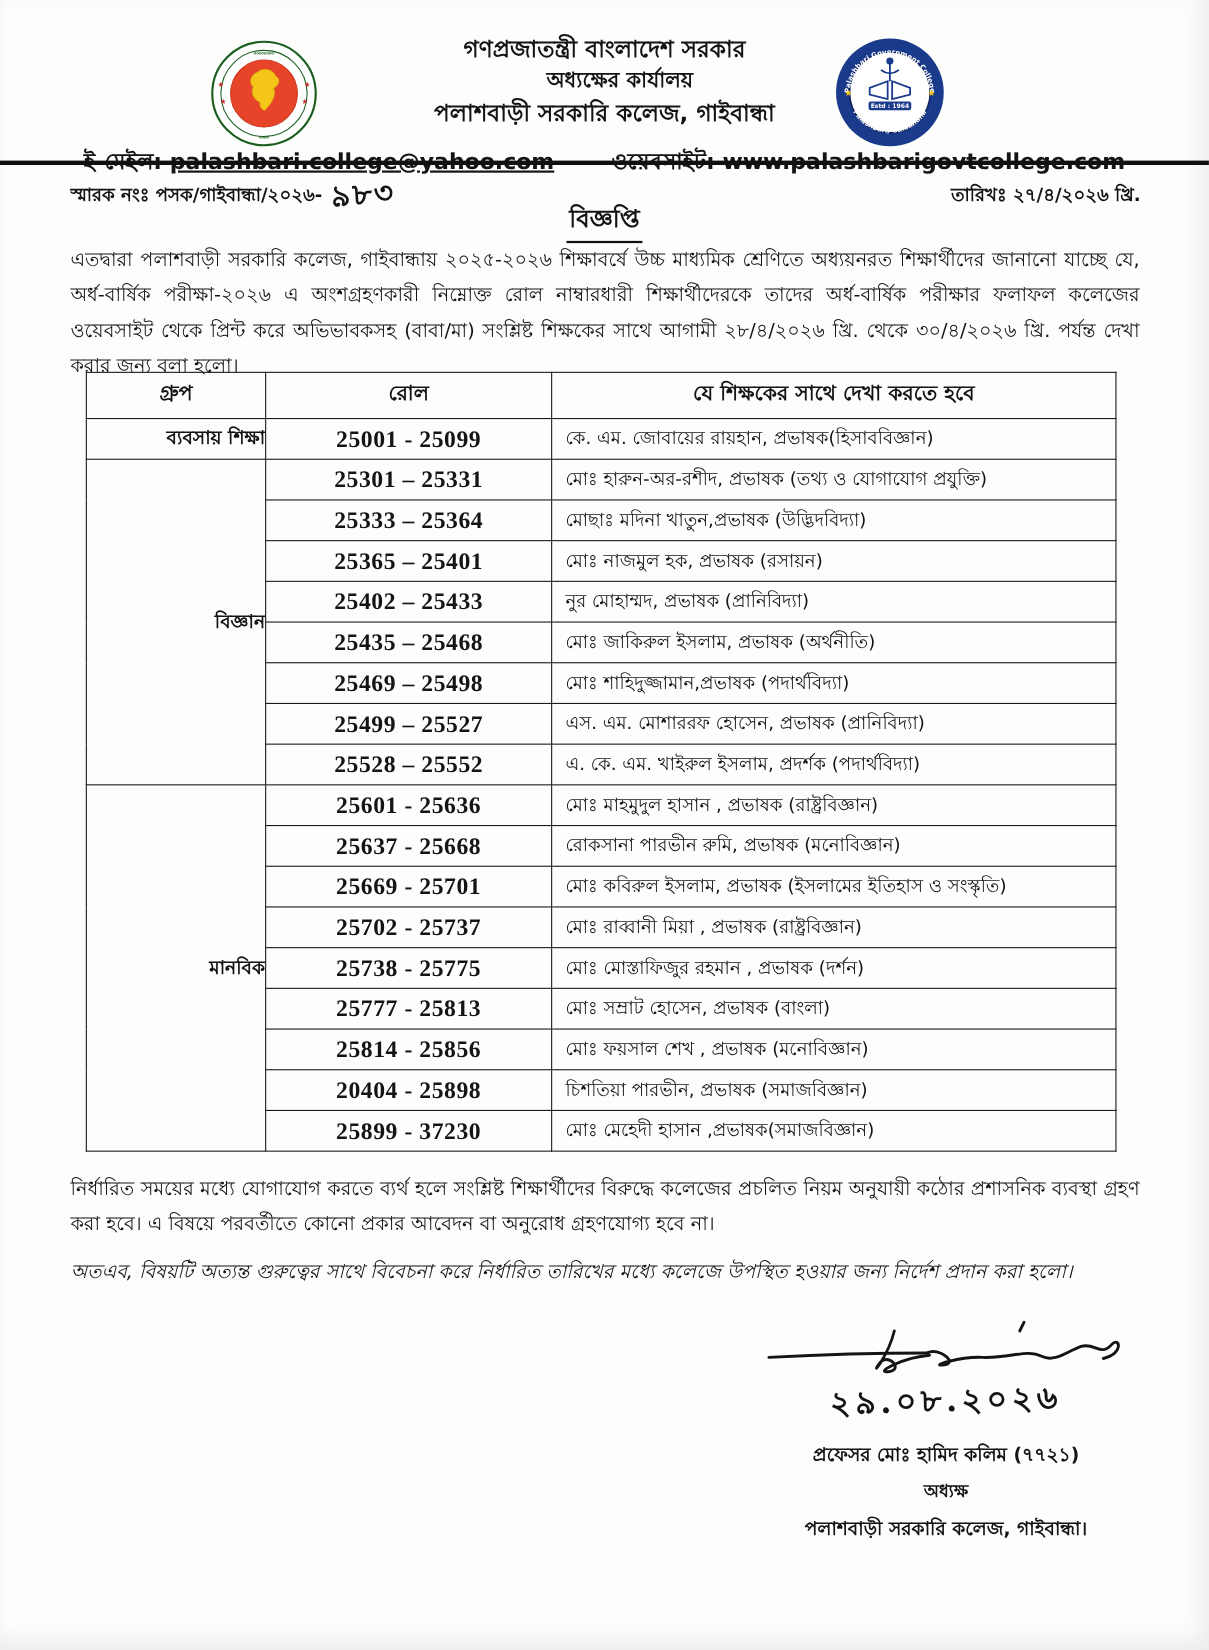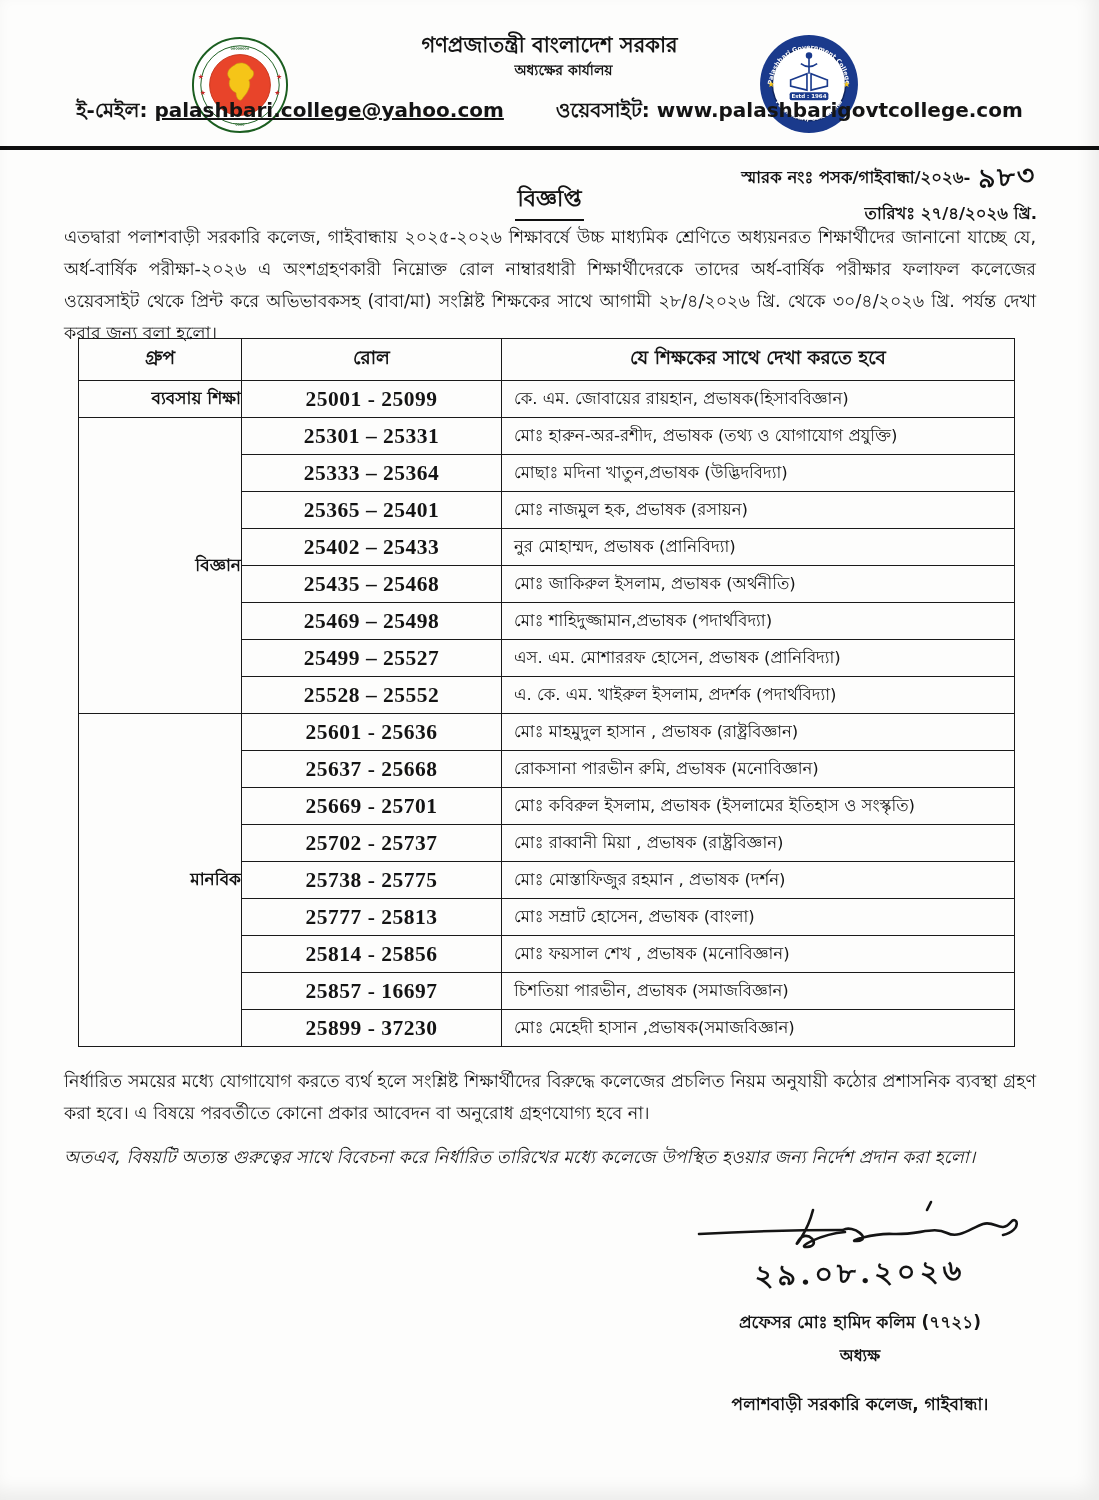--- a/index.html
+++ b/index.html
@@ -10,37 +10,37 @@
     background:#fdfdfc; overflow:hidden;
   }
   .page::after{
     content:""; position:absolute; inset:0; pointer-events:none;
     box-shadow: inset -7px -9px 18px rgba(0,0,0,0.07);
   }
 
   
   .header { position:absolute; top:30px; left:0; width:100%; text-align:center; }
   .header .h1 { font-size:21px; font-weight:bold; line-height:1.45; }
-  .header .h2 { font-size:14px; font-weight:600; line-height:1.45;padding-left:28px; }
+  .header .h2 { font-size:19px; font-weight:600; line-height:1.45;padding-left:28px; }
   .header .h3 { font-size:21px; font-weight:bold; line-height:1.45; }
   .contact-line { margin-top:14px; font-size:20px; font-weight:bold; }
   .contact-line .email { text-decoration:underline; }
   .contact-line .gap { display:inline-block; width:38px; }
 
   .logo { position:absolute; }
   .logo-left  { top:36px; left:190px; width:100px; height:98px; }
   .logo-right { top:33px; left:757px; width:104px; height:102px; }
   .logo svg { width:100%; height:100%; }
 
   .top-rule { position:absolute; top:146px; left:0; width:100%; height:4px; background:#101010; }
 
   
   .memo-row { position:absolute; top:156px; left:64px; right:62px;
-              display:flex; justify-content:space-between; align-items:flex-end;
-              font-size:16.5px; font-weight:bold;flex-direction:column; }
+              display:flex; justify-content:space-between; align-items:center;
+              font-size:16.5px; font-weight:bold; }
   .memo-left { display:flex; align-items:center; gap:8px; }
   .handwritten-no { font-size:27px; font-weight:bold; letter-spacing:2px;
                     transform:rotate(-4deg); font-family:"DejaVu Serif",serif; }
 
   
   .notice-title { position:absolute; top:181px; left:0; width:100%; text-align:center; }
   .notice-title span { display:inline-block; font-size:22px; font-weight:bold;
                        border-bottom:2.5px solid #101010; padding:0 3px 1px; }
 
   
@@ -67,21 +67,21 @@
   .footer-p2 { position:absolute; top:1142px; left:64px; width:972px;
                font-size:17.5px; line-height:1.8; text-align:justify; font-weight:500;font-style:italic; }
 
   
   .sig-block { position:absolute; top:1200px; left:690px; width:340px; text-align:center; }
   .sig-scrawl { width:330px; height:62px; display:block; margin:0 auto; }
   .sig-date { font-family:"DejaVu Serif",serif; font-size:29px; font-weight:bold;
               letter-spacing:4px; transform:rotate(-1.5deg); margin-top:-12px; }
   .sig-name { margin-top:10px; font-size:17px; font-weight:bold; }
   .sig-designation { margin-top:6px; font-size:16px; font-weight:bold; }
-  .sig-institution { margin-top:21px; font-size:17px; font-weight:bold; }
+  .sig-institution { margin-top:6px; font-size:17px; font-weight:bold; }
 </style>
 </head>
 <body>
 
 <div class="page">
 
   <div class="logo logo-left">
     <svg viewBox="0 0 100 100">
       <circle cx="50" cy="50" r="48" fill="#ffffff" stroke="#1b5e20" stroke-width="2"></circle>
       <circle cx="50" cy="50" r="40" fill="none" stroke="#1b5e20" stroke-width="1"></circle>
@@ -126,20 +126,21 @@
         <path d="M42,30 Q50,36 58,30" fill="none"></path>
       </g>
       <rect x="31" y="58" width="38" height="8" rx="2" fill="#1a3a8c"></rect>
       <text x="50" y="64" font-size="5.4" fill="#ffffff" text-anchor="middle" font-weight="bold">Estd : 1964</text>
     </svg>
   </div>
 
   <div class="header">
     <div class="h1">গণপ্রজাতন্ত্রী বাংলাদেশ সরকার</div>
     <div class="h2">অধ্যক্ষের কার্যালয়</div>
+    <div class="h3">পলাশবাড়ী সরকারি কলেজ, গাইবান্ধা</div>
     <div class="contact-line">
       <span>ই-মেইল:</span>
       <span class="email">palashbari.college@yahoo.com</span>
       <span class="gap"></span>
       <span>ওয়েবসাইট:</span>
       <span>www.palashbarigovtcollege.com</span>
     </div>
   </div>
 
   <div class="top-rule"></div>
@@ -233,21 +234,21 @@
         </tr>
         <tr>
           <td class="roll-cell">25777 - 25813</td>
           <td class="teacher-cell">মোঃ সম্রাট হোসেন, প্রভাষক (বাংলা)</td>
         </tr>
         <tr>
           <td class="roll-cell">25814 - 25856</td>
           <td class="teacher-cell">মোঃ ফয়সাল শেখ , প্রভাষক (মনোবিজ্ঞান)</td>
         </tr>
         <tr>
-          <td class="roll-cell">25857 - 16697</td>
+          <td class="roll-cell">20404 - 25898</td>
           <td class="teacher-cell">চিশতিয়া পারভীন, প্রভাষক (সমাজবিজ্ঞান)</td>
         </tr>
         <tr>
           <td class="roll-cell">25899 - 37230</td>
           <td class="teacher-cell">মোঃ মেহেদী হাসান ,প্রভাষক(সমাজবিজ্ঞান)</td>
         </tr>
       </tbody>
   </table>
 
   <div class="footer-p1">নির্ধারিত সময়ের মধ্যে যোগাযোগ করতে ব্যর্থ হলে সংশ্লিষ্ট শিক্ষার্থীদের বিরুদ্ধে কলেজের প্রচলিত নিয়ম অনুযায়ী কঠোর প্রশাসনিক ব্যবস্থা গ্রহণ করা হবে। এ বিষয়ে পরবর্তীতে কোনো প্রকার আবেদন বা অনুরোধ গ্রহণযোগ্য হবে না।</div>

